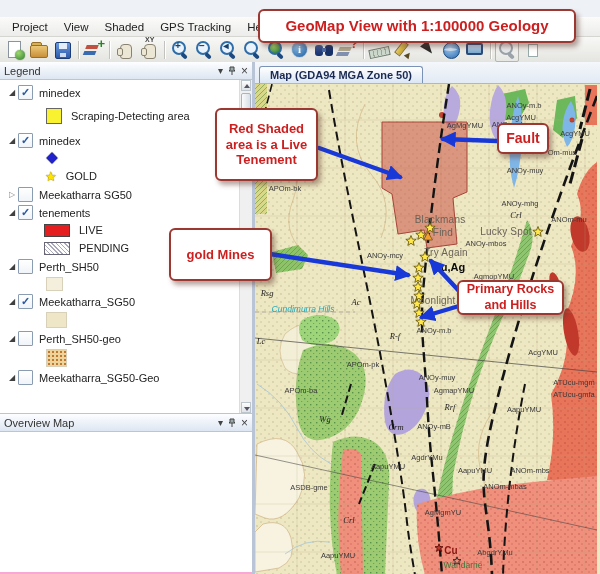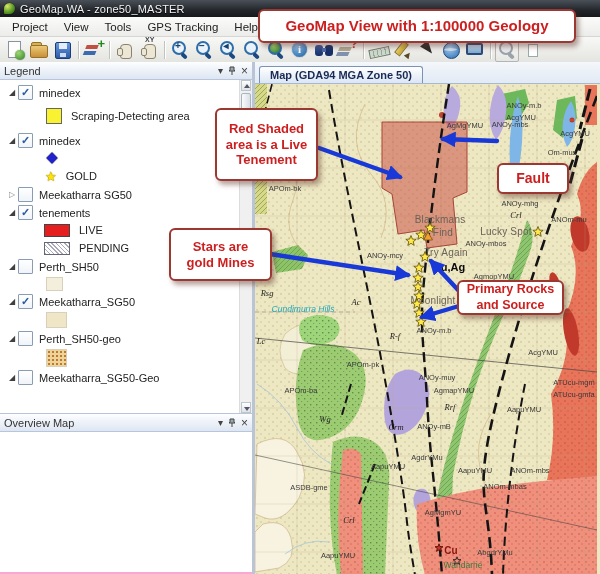--- a/index.html
+++ b/index.html
@@ -123,29 +123,25 @@
   
   .callout{position:absolute;background:#fff;border:2.5px solid #9c3832;border-radius:6px;
     box-shadow:3px 4px 5px rgba(95,55,45,.45);color:#cc1f1f;font-weight:bold;text-align:center;
     display:flex;flex-direction:column;justify-content:center;line-height:1.22;z-index:40;box-sizing:border-box;}
 </style>
 </head>
 <body>
 
 <div id="app">
 
-  <div class="titlebar">
-    <span class="applogo"></span>
-    <span class="titletext">GeoMap.WA - zone50_MASTER</span>
-  </div>
 
   <div class="menubar">
       <span class="mitem">Project</span>
       <span class="mitem">View</span>
-      <span class="mitem">Tools</span>
+      <span class="mitem">Shaded</span>
       <span class="mitem">GPS Tracking</span>
       <span class="mitem">Help</span>
     </div>
 
   <div class="toolbar">
       <span class="ic ic-pageglobe"></span>
       <span class="ic ic-folder"></span>
       <span class="ic ic-save"></span>
       <span class="tsep"></span>
       <span class="ic ic-layersadd">
@@ -473,25 +469,24 @@
 
   <div id="callouts">
       <div class="callout" style="left: 258px; top: 9px; width: 318px; height: 34px; font-size: 15px;">
         <div>GeoMap View with 1:100000 Geology</div>
       </div>
       <div class="callout" style="left: 215px; top: 108px; width: 103px; height: 73px; font-size: 13px;">
         <div>Red Shaded</div>
         <div>area is a Live</div>
         <div>Tenement</div>
       </div>
-      <div class="callout" style="left: 497px; top: 123px; width: 72px; height: 31px; font-size: 14px; margin-top: 40px;">
+      <div class="callout" style="left: 497px; top: 123px; width: 52px; height: 31px; font-size: 14px;">
         <div>Fault</div>
       </div>
       <div class="callout" style="left: 169px; top: 228px; width: 103px; height: 53px; font-size: 13px;">
-        <div>Stars are</div>
         <div>gold Mines</div>
       </div>
       <div class="callout" style="left: 457px; top: 280px; width: 107px; height: 35px; font-size: 12.5px;">
         <div>Primary Rocks</div>
-        <div>and Source</div>
+        <div>and Hills</div>
       </div>
     </div>
 </div>
 
 </body></html>

